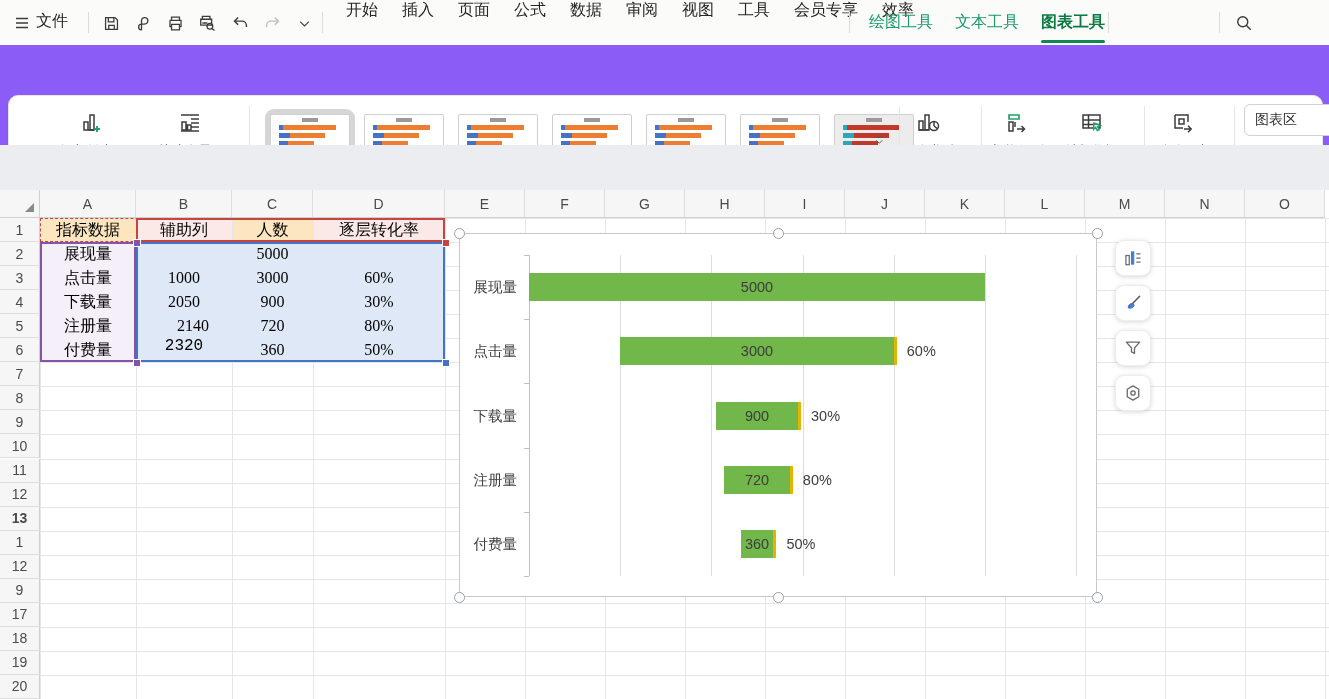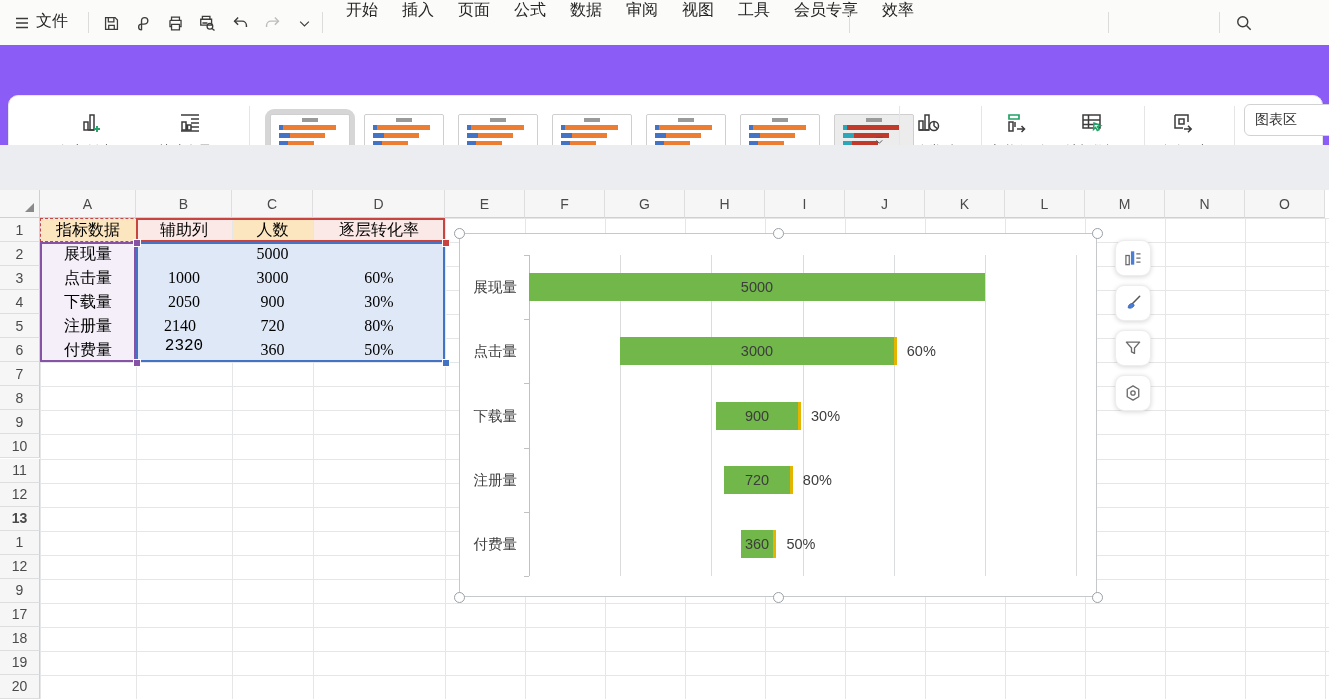--- a/index.html
+++ b/index.html
@@ -131,20 +131,25 @@
         <div class="menu-item">页面</div>
         <div class="menu-item">公式</div>
         <div class="menu-item">数据</div>
         <div class="menu-item">审阅</div>
         <div class="menu-item">视图</div>
         <div class="menu-item">工具</div>
         <div class="menu-item">会员专享</div>
         <div class="menu-item">效率</div>
       </div>
     <div class="vsep" style="left:849px"></div>
+    <div id="toolTabs">
+        <div class="tool-tab">绘图工具</div>
+        <div class="tool-tab">文本工具</div>
+        <div class="tool-tab active">图表工具</div>
+      </div>
     <div class="vsep" style="left:1108px"></div>
 
     <div class="vsep" style="left:1219px"></div>
     <div class="tb-ic" style="left:1232px">
       <svg width="20" height="20" viewBox="0 0 24 24" fill="none" stroke="#3c3c3c" stroke-width="1.7">
           <circle cx="10.5" cy="10.5" r="6"></circle>
           <path d="M15 15l5 5"></path>
         </svg>
     </div>
   </div>
@@ -492,21 +497,21 @@
         <div class="celltxt" style="left: 232px; top: 52.05px; width: 81px; height: 24.05px;">5000</div>
         <div class="celltxt" style="left: 40px; top: 76.1px; width: 96px; height: 24.05px;">点击量</div>
         <div class="celltxt" style="left: 136px; top: 76.1px; width: 96px; height: 24.05px;">1000</div>
         <div class="celltxt" style="left: 232px; top: 76.1px; width: 81px; height: 24.05px;">3000</div>
         <div class="celltxt" style="left: 313px; top: 76.1px; width: 132px; height: 24.05px;">60%</div>
         <div class="celltxt" style="left: 40px; top: 100.15px; width: 96px; height: 24.05px;">下载量</div>
         <div class="celltxt" style="left: 136px; top: 100.15px; width: 96px; height: 24.05px;">2050</div>
         <div class="celltxt" style="left: 232px; top: 100.15px; width: 81px; height: 24.05px;">900</div>
         <div class="celltxt" style="left: 313px; top: 100.15px; width: 132px; height: 24.05px;">30%</div>
         <div class="celltxt" style="left: 40px; top: 124.2px; width: 96px; height: 24.05px;">注册量</div>
-        <div class="celltxt" style="left: 132px; top: 124.2px; width: 96px; height: 24.05px;">2140</div>
+        <div class="celltxt" style="left: 145px; top: 124.2px; width: 96px; height: 24.05px;">2140</div>
         <div class="celltxt" style="left: 232px; top: 124.2px; width: 81px; height: 24.05px;">720</div>
         <div class="celltxt" style="left: 313px; top: 124.2px; width: 132px; height: 24.05px;">80%</div>
         <div class="celltxt" style="left: 40px; top: 148.25px; width: 96px; height: 24.05px;">付费量</div>
         <div class="celltxt" style="left: 136px; top: 144px; width: 96px; height: 24.05px; font-family: Liberation Mono, monospace;">2320</div>
         <div class="celltxt" style="left: 232px; top: 148.25px; width: 81px; height: 24.05px;">360</div>
         <div class="celltxt" style="left: 313px; top: 148.25px; width: 132px; height: 24.05px;">50%</div>
       </div>
     <div id="rangeLayer">
         <div class="rangebox" style="left: 40px; top: 28px; width: 405px; height: 24.05px; border: 1px dashed rgb(199, 68, 64);"></div>
         <div class="rangebox" style="left: 136px; top: 28px; width: 309px; height: 24.05px; border: 2px solid rgb(199, 68, 64);"></div>

